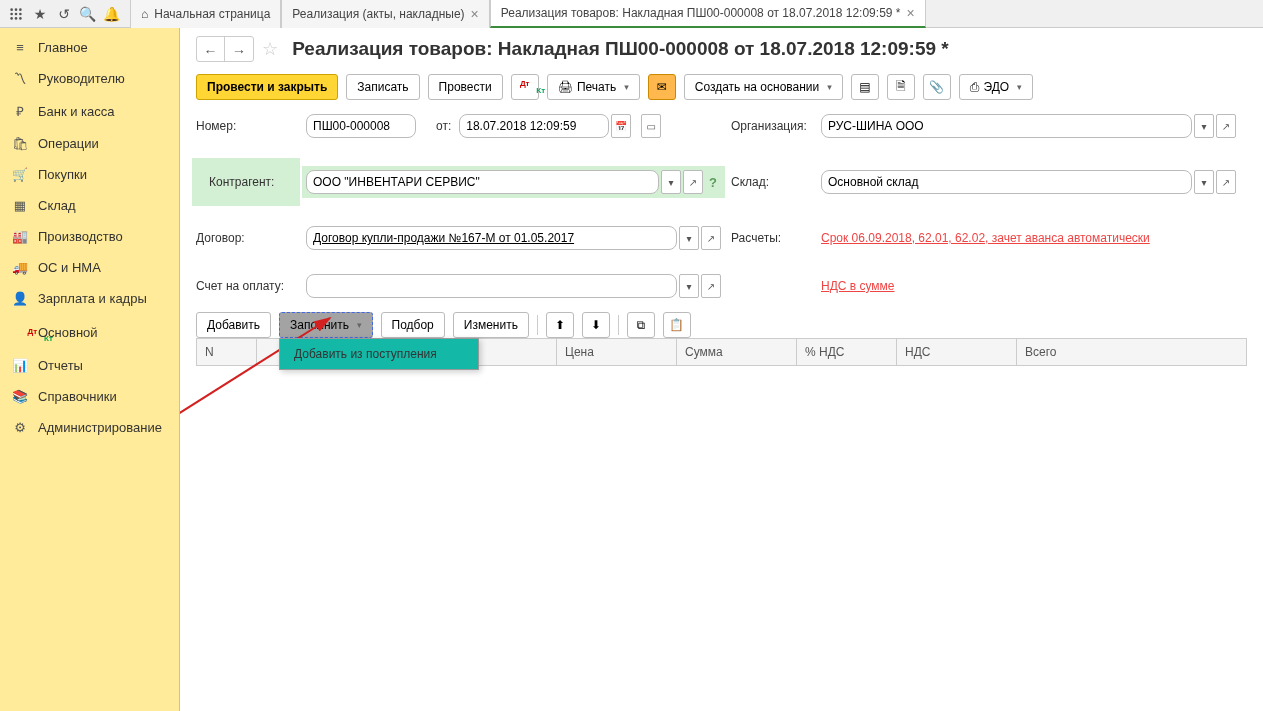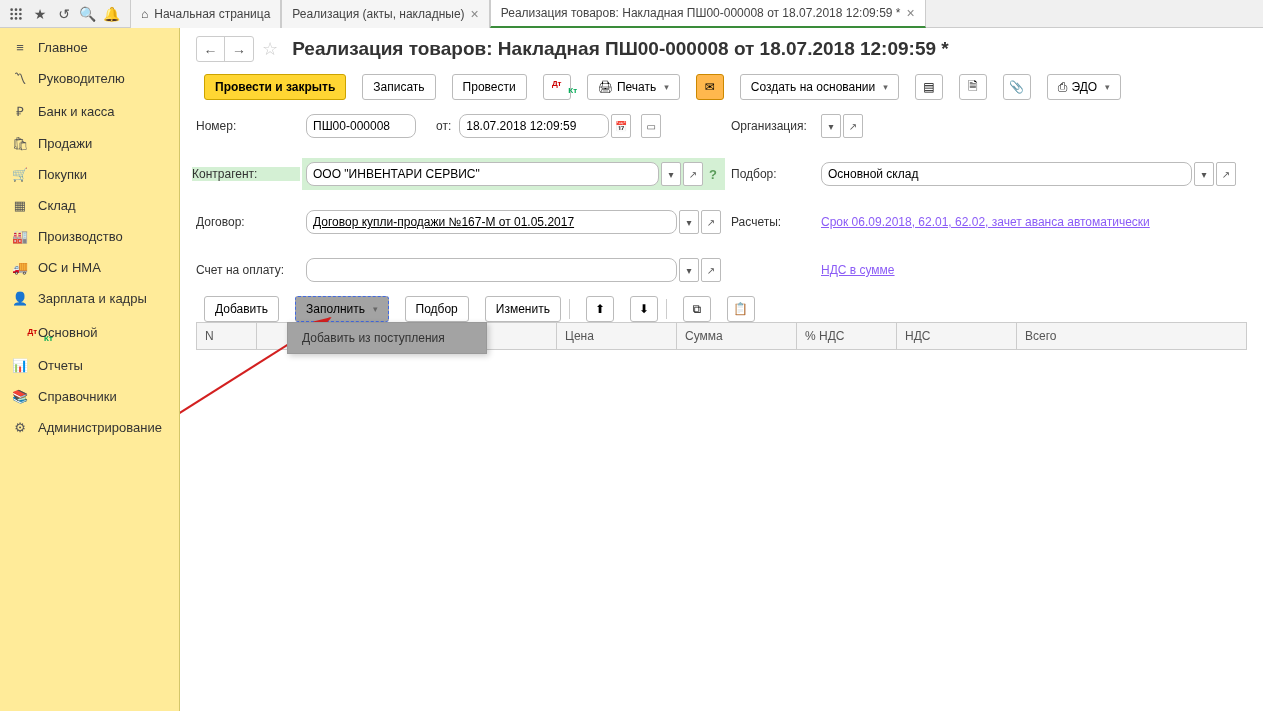--- a/index.html
+++ b/index.html
@@ -23,39 +23,39 @@
 .content { flex: 1; background: #fff; padding: 8px 16px; overflow-y: auto; position: relative; }
 
 .page-header { display: flex; align-items: center; gap: 8px; margin-bottom: 12px; }
 .nav-arrows { display: flex; border: 1px solid #ccc; border-radius: 3px; }
 .nav-arrow { width: 28px; height: 24px; display: flex; align-items: center; justify-content: center; cursor: pointer; font-size: 14px; color: #555; }
 .nav-arrow:first-child { border-right: 1px solid #ccc; }
 .star-icon { font-size: 18px; color: #ccc; cursor: pointer; }
 .page-title { font-size: 19px; font-weight: bold; color: #333; margin-left: 6px; }
 
 .action-bar { display: flex; align-items: center; gap: 8px; margin-bottom: 14px; flex-wrap: wrap; }
-.btn { border: 1px solid #bbb; border-radius: 3px; padding: 4px 10px; background: #fff; cursor: pointer; font-size: 12px; display: inline-flex; align-items: center; gap: 4px; height: 26px; margin-left: 8px; }
+.btn { border: 1px solid #bbb; border-radius: 3px; padding: 4px 10px; background: #fff; cursor: pointer; font-size: 12px; display: inline-flex; align-items: center; gap: 4px; height: 26px; }
 .btn-primary { background: #ffd633; border-color: #cca300; font-weight: bold; }
 .btn-icon { width: 28px; padding: 4px; justify-content: center; }
 .btn-dropdown::after { content: "▾"; margin-left: 4px; font-size: 9px; color: #666; }
 .sep-bar { width: 1px; height: 20px; background: #ccc; }
 
 .form-grid { display: grid; grid-template-columns: 100px 1fr 80px 1fr; gap: 24px 10px; align-items: center; margin-bottom: 14px; max-width: 1040px; }
 .form-label { font-size: 12px; color: #333; }
-.form-row-highlight { background: #d4f0d4; padding: 0; margin: -4px; }
+.form-row-highlight { background: #d4f0d4; padding: 17px; margin: -4px; }
 .input-group { display: flex; align-items: center; gap: 2px; }
 .input-field { border: 1px solid #bbb; border-radius: 8px; padding: 3px 6px; font-size: 12px; background: #fff; height: 24px; }
 .input-btn { border: 1px solid #bbb; border-radius: 2px; width: 20px; height: 24px; display: flex; align-items: center; justify-content: center; cursor: pointer; background: #fff; font-size: 10px; color: #555; }
-.link { color: #8b5cf6; text-decoration: underline; cursor: pointer; font-size: 12px; }
+.link { color: #ef4444; text-decoration: underline; cursor: pointer; font-size: 12px; }
 .help-btn { color: #5a9c5a; font-weight: bold; cursor: pointer; font-size: 13px; padding: 0 4px; }
 
 .table-toolbar { display: flex; gap: 8px; align-items: center; margin-bottom: 0; position: relative; }
 .btn-active { border: 1px dashed #4169e1; background: #a3a3a3; }
 
-.dropdown-menu { position: absolute; top: 26px; left: 0; background: #a3a3a3; border: 1px solid #999; box-shadow: 2px 2px 6px rgba(0,0,0,0.2); min-width: 200px; z-index: 100; }
+.dropdown-menu { position: absolute; top: 26px; left: 0; background: #14b8a6; border: 1px solid #999; box-shadow: 2px 2px 6px rgba(0,0,0,0.2); min-width: 200px; z-index: 100; }
 .dropdown-item { padding: 8px 14px; cursor: pointer; font-size: 12px; }
 
 .data-table { width: 100%; border-collapse: collapse; margin-top: 0; }
 .data-table th { border: 1px solid #ccc; background: #f5f5f5; padding: 6px 8px; text-align: left; font-weight: normal; font-size: 12px; color: #555; }
 
 .callout-arrow { position: absolute; pointer-events: none; }
 .arrow-line { stroke: #d32020; stroke-width: 2; fill: none; }
 .arrow-head { fill: #d32020; }
 
 .dtkt-icon { display:inline-flex; flex-direction:column; line-height:7px; font-size:8px; font-weight:bold; }
@@ -108,21 +108,21 @@
     <div class="sidebar-item">
         <span class="sidebar-icon">〽</span>
         <span>Руководителю</span>
       </div>
     <div class="sidebar-item">
         <span class="sidebar-icon">₽</span>
         <span>Банк и касса</span>
       </div>
     <div class="sidebar-item">
         <span class="sidebar-icon">🛍</span>
-        <span>Продажи</span>
+        <span>Операции</span>
       </div>
     <div class="sidebar-item">
         <span class="sidebar-icon">🛒</span>
         <span>Покупки</span>
       </div>
     <div class="sidebar-item">
         <span class="sidebar-icon">▦</span>
         <span>Склад</span>
       </div>
     <div class="sidebar-item">
@@ -197,32 +197,33 @@
       <div class="form-label">Номер:</div>
       <div class="input-group">
         <input class="input-field" style="width: 110px;" value="ПШ00-000008">
         <span class="form-label" style="margin:0 6px 0 18px">от:</span>
         <input class="input-field" style="width: 150px;" value="18.07.2018 12:09:59">
         <span class="input-btn">📅</span>
         <span class="input-btn" style="margin-left:8px">▭</span>
       </div>
       <div class="form-label">Организация:</div>
       <div class="input-group">
+        <input class="input-field" style="flex: 1 1 0%;" value="РУС-ШИНА ООО">
         <span class="input-btn">▾</span>
         <span class="input-btn">↗</span>
       </div>
 
       <div class="form-label form-row-highlight">Контрагент:</div>
       <div class="input-group form-row-highlight" style="padding:4px;margin:-4px">
         <input class="input-field" style="flex: 1 1 0%;" value="ООО &quot;ИНВЕНТАРИ СЕРВИС&quot;">
         <span class="input-btn">▾</span>
         <span class="input-btn">↗</span>
         <span class="help-btn">?</span>
       </div>
-      <div class="form-label">Подбор:</div>
+      <div class="form-label">Склад:</div>
       <div class="input-group">
         <input class="input-field" style="flex: 1 1 0%;" value="Основной склад">
         <span class="input-btn">▾</span>
         <span class="input-btn">↗</span>
       </div>
 
       <div class="form-label">Договор:</div>
       <div class="input-group">
         <input class="input-field" style="flex: 1 1 0%; text-decoration: underline;" value="Договор купли-продажи №167-М от 01.05.2017">
         <span class="input-btn">▾</span>

